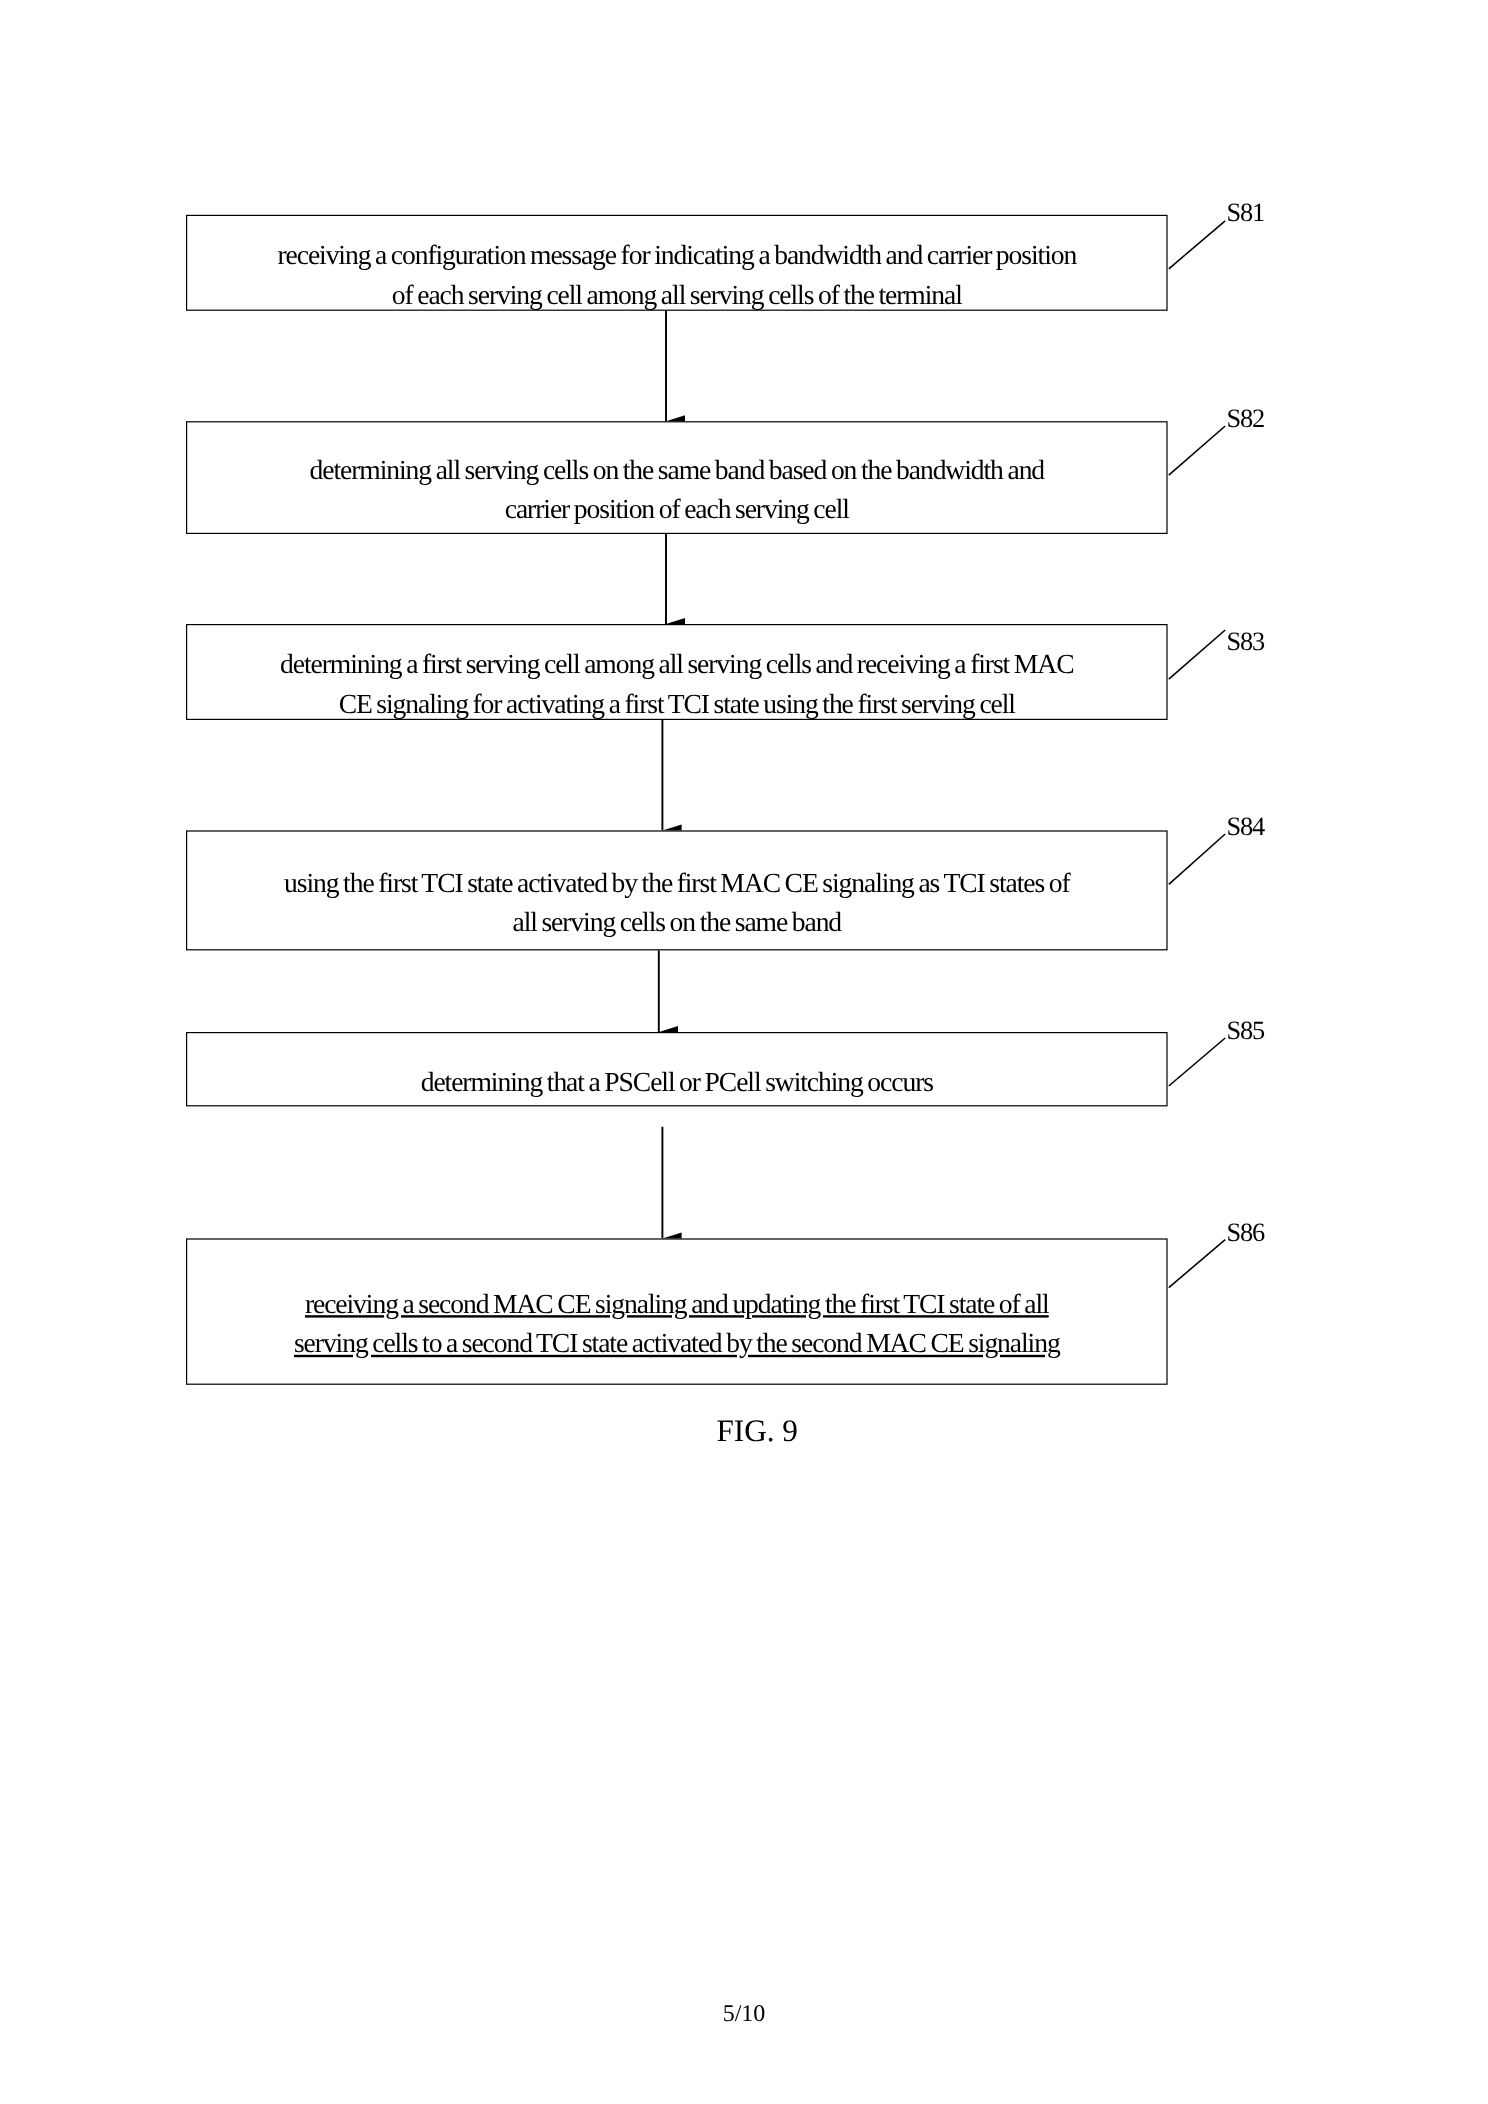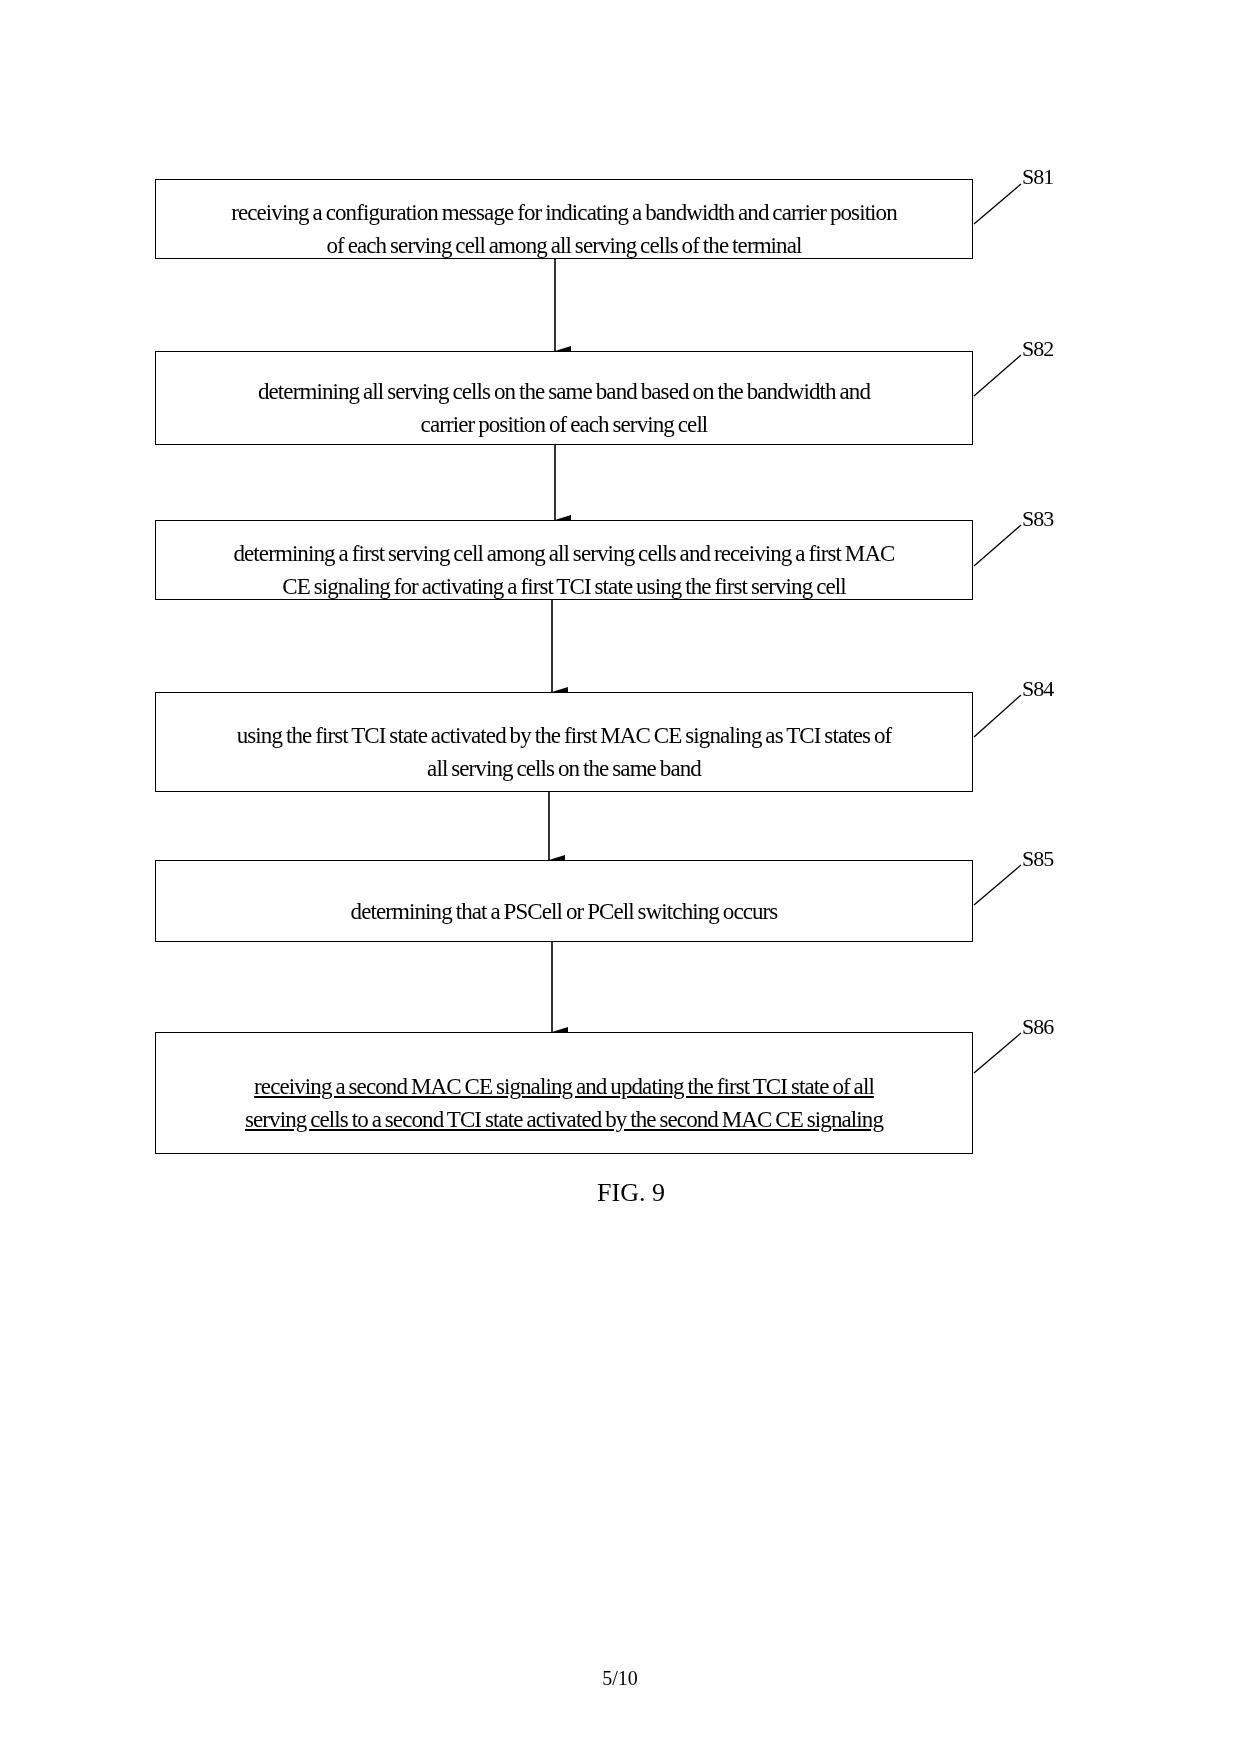--- a/index.html
+++ b/index.html
@@ -94,31 +94,31 @@
 carrier position of each serving cell</div>
   </div>
   <div class="step-box" style="top:520px; height:80px;">
     <div class="step-text">determining a first serving cell among all serving cells and receiving a first MAC
 CE signaling for activating a first TCI state using the first serving cell</div>
   </div>
   <div class="step-box" style="top:692px; height:100px;">
     <div class="step-text">using the first TCI state activated by the first MAC CE signaling as TCI states of
 all serving cells on the same band</div>
   </div>
-  <div class="step-box" style="top:860px; height:82px;">
+  <div class="step-box" style="top:860px; height:62px;">
     <div class="step-text">determining that a PSCell or PCell switching occurs</div>
   </div>
   <div class="step-box" style="top:1032px; height:122px;text-decoration:underline;">
     <div class="step-text">receiving a second MAC CE signaling and updating the first TCI state of all
 serving cells to a second TCI state activated by the second MAC CE signaling</div>
   </div>
 
   <div class="step-label" style="top:166px;">S81</div>
   <div class="step-label" style="top:338px;">S82</div>
-  <div class="step-label" style="top:508px;">S83</div>
+  <div class="step-label" style="top:524px;">S83</div>
   <div class="step-label" style="top:678px;">S84</div>
   <div class="step-label" style="top:848px;">S85</div>
   <div class="step-label" style="top:1016px;">S86</div>
 
   <div id="fig-caption"><span>FIG. 9</span></div>
   <div id="page-number">5/10</div>
 
 </div>
 
 </body></html>

